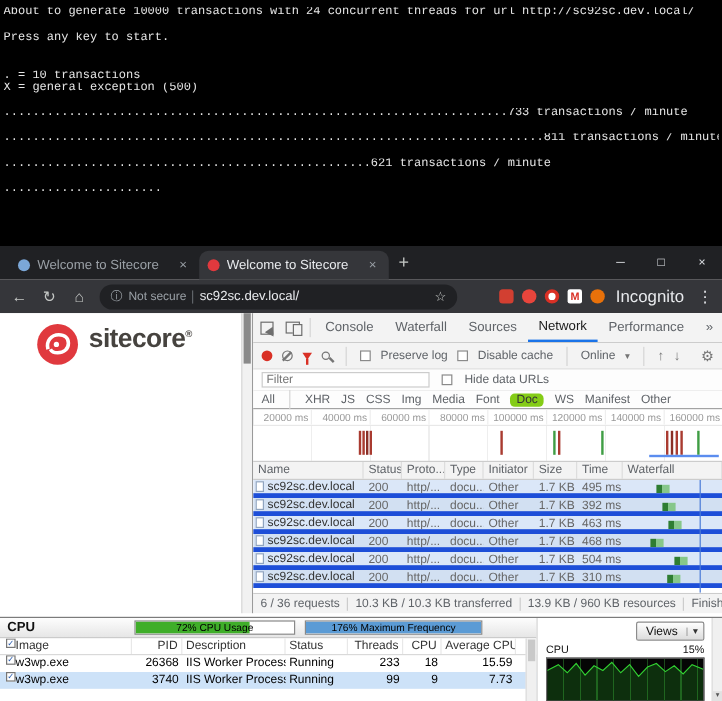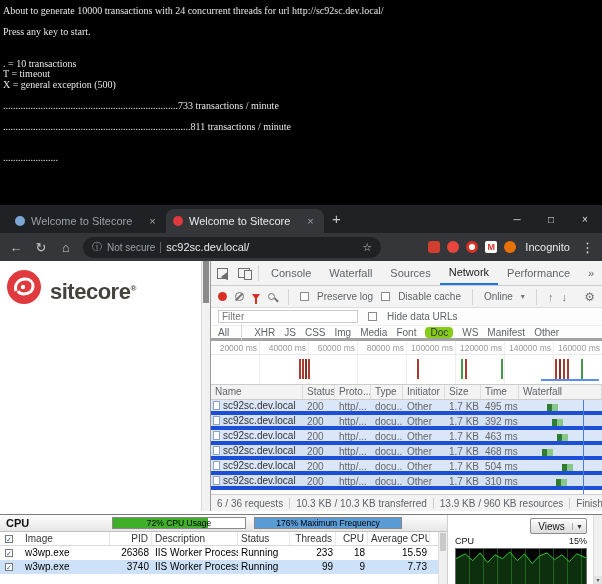--- a/index.html
+++ b/index.html
@@ -1,21 +1,21 @@
 <!DOCTYPE html>
 <html><head>
 <meta charset="utf-8">
 <style>
   *{margin:0;padding:0;box-sizing:border-box}
   html,body{width:602px;height:584px;background:#fff;font-family:"Liberation Sans",sans-serif;overflow:hidden}
   .screen{position:absolute;left:0;top:0;width:602px;height:584px;background:#fff}
 
   
   .terminal{position:absolute;left:0;top:0;width:602px;height:205px;background:#000;padding:6px 3px;overflow:hidden}
-  .t-line{height:10.5px;line-height:10.5px;font-family:Liberation Serif, serif;font-size:10px;color:#e6e6e6;white-space:pre;overflow:hidden}
+  .t-line{height:10.5px;line-height:10.5px;font-family:Liberation Mono, monospace;font-size:10px;color:#e6e6e6;white-space:pre;overflow:hidden}
 
   
   .browser{position:absolute;left:0;top:205px;width:602px;height:306px}
   .tabstrip{height:28px;background:#202124;display:flex;align-items:flex-end;padding-left:8px;position:relative}
   .tab{width:158px;height:24px;display:flex;align-items:center;padding:0 7px;gap:6px;border-radius:8px 8px 0 0;font-size:11px;color:#9aa0a6;overflow:hidden}
   .tab.active{background:#35363a;color:#e8eaed}
   .favicon{width:10px;height:10px;border-radius:50%;flex:none}
   .favicon.gray{background:#7ba7d7}
   .favicon.red{background:#e0393e}
   .tab-title{flex:1;white-space:nowrap;overflow:hidden}
@@ -30,26 +30,26 @@
   .omnibox .url{color:#e8eaed;font-size:11px;flex:1;white-space:nowrap;overflow:hidden}
   .sec-divider{width:1px;height:11px;background:#5f6368;flex:none}
   .star{color:#c4c7c5;font-size:11px;flex:none}
   .ext-row{display:flex;gap:7px;align-items:center;margin-left:auto}
   .ext{width:12px;height:12px;flex:none}
   .ext1{background:#d23f31;border-radius:3px}
   .ext2{background:#e8453c;border-radius:50%}
   .ext3{background:#fff;border:3px solid #d93025;border-radius:50%}
   .ext4{background:#fff;border-radius:2px;color:#d93025;font-size:9px;font-weight:bold;text-align:center;line-height:12px}
   .ext5{background:#e8710a;border-radius:50%}
-  .incognito{color:#e8eaed;font-size:11px}
+  .incognito{color:#e8eaed;font-size:14px}
   .kebab{color:#e8eaed;font-size:13px;margin-left:2px}
 
   .bcontent{position:relative;height:250px;display:flex}
   .page{width:210px;position:relative;background:#fff;flex:none}
-  .logo{position:absolute;left:6px;top:8px;display:flex;align-items:flex-end;gap:8px}
+  .logo{position:absolute;left:30px;top:8px;display:flex;align-items:flex-start;gap:8px}
   .logo-text{font-size:22px;font-weight:bold;color:#46433f;letter-spacing:-.5px}
   .reg{font-size:8px;color:#46433f;vertical-align:super}
   .page-scroll{position:absolute;right:0;top:0;width:9px;height:100%;background:#f1f1f1;border-left:1px solid #d8d8d8}
   .page-scroll .thumb{position:absolute;top:0;left:1px;width:6px;height:42px;background:#8a8a8a}
 
   
   .devtools{width:392px;background:#fff;border-left:1px solid #9a9a9a;display:flex;flex-direction:column;font-size:10px;color:#5f6368}
   .dt-tabs{height:25px;background:#f3f3f3;border-bottom:1px solid #ccc;display:flex;align-items:center;flex:none}
   .dt-itool{width:22px;height:24px;display:flex;align-items:center;justify-content:center;flex:none}
   .icon-inspect{width:11px;height:11px;border:1px solid #6e6e6e;position:relative}
@@ -69,21 +69,21 @@
   .icon-search{width:7px;height:7px;border:1.5px solid #757575;border-radius:50%;position:relative;flex:none;margin-right:2px}
   .icon-search::after{content:"";position:absolute;left:5px;top:5px;width:5px;height:1.5px;background:#757575;transform:rotate(45deg)}
   .chk{width:9px;height:9px;border:1px solid #8a8a8a;background:#fff;flex:none}
   .lbl{font-size:10px;color:#5f6368;white-space:nowrap}
   .dd{font-size:8px;color:#757575}
   .arr{font-size:11px;color:#757575}
   .icon-gear{margin-left:auto;color:#757575;font-size:12px}
 
   .dt-filterrow{height:18px;display:flex;align-items:center;padding:0 7px;gap:10px;border-bottom:1px solid #eee;background:#fdfdfd;flex:none}
   .filter-input{width:140px;height:13px;border:1px solid #ccc;font-size:10px;padding:0 3px;color:#333;font-family:"Liberation Sans",sans-serif}
-  .dt-pills{height:15px;display:flex;align-items:center;padding:0 7px;gap:9px;border-bottom:3px solid #a3a3a3;background:#fdfdfd;flex:none;font-size:10px}
+  .dt-pills{height:15px;display:flex;align-items:center;padding:0 7px;gap:9px;border-bottom:1px solid #a3a3a3;background:#fdfdfd;flex:none;font-size:10px}
   .pill{white-space:nowrap}
   .pill.active{background:#84cc16;border-radius:4px;padding:0 5px;color:#333}
 
   .dt-ruler{height:14px;display:grid;grid-template-columns:repeat(8,49px);border-bottom:1px solid #e8e8e8;flex:none;overflow:hidden}
   .dt-ruler span{font-size:8.5px;color:#999;text-align:right;padding-right:2px;line-height:14px;border-right:1px solid #eee;white-space:nowrap;overflow:hidden}
   .dt-overview{height:30px;position:relative;border-bottom:1px solid #ccc;flex:none;background:repeating-linear-gradient(to right,#fff 0 48px,#eee 48px 49px)}
   .ov-bar{position:absolute;top:4px;width:2px;height:20px}
   .ov-blue{position:absolute;height:2px;bottom:3px;background:#5b8def}
 
   .dt-grid{display:grid;grid-template-columns:92px 32px 36px 32px 42px 36px 38px 1fr}
@@ -115,21 +115,21 @@
   .bar-fill.green{background:#3fae29}
   .bar-fill.blue{background:#5b9bd5}
   .bar-label{position:absolute;inset:0;font-size:8.5px;line-height:10px;text-align:center;color:#000;white-space:nowrap}
   .rm-grid{display:grid;grid-template-columns:108px 42px 86px 52px 46px 32px 62px;padding-left:2px}
   .rm-thead{height:14px;border-bottom:1px solid #d9d9d9;background:#fff}
   .rm-thead .c{padding:0 3px;line-height:13px;font-size:10px;color:#333;border-right:1px solid #e8e8e8;overflow:hidden;white-space:nowrap}
   .rm-row{height:14px}
   .rm-row.selected{background:#cde2f8}
   .rm-row .c{padding:0 3px;line-height:14px;font-size:10px;color:#000;overflow:hidden;white-space:nowrap}
   .num{text-align:right}
-  .imgcell{display:flex;align-items:center;gap:12px}
+  .imgcell{display:flex;align-items:flex-start;gap:0}
   .chk2{width:8px;height:8px;border:1px solid #777;background:#fff;font-size:7px;line-height:7px;color:#2a5db0;text-align:center;flex:none}
   .rm-midscroll{position:absolute;right:0;top:17px;bottom:0;width:9px;background:#f0f0f0;border-left:1px solid #dcdcdc}
   .rm-midscroll .thumb{position:absolute;top:1px;left:1px;width:6px;height:18px;background:#c9c9c9}
   .rm-right{position:absolute;left:449px;top:0;right:9px;bottom:0;background:#fff}
   .views-btn{position:absolute;top:3px;right:6px;width:57px;height:16px;background:linear-gradient(#fefefe,#dcdcdc);border:1px solid #8c8c8c;border-radius:2px;font-size:10px;color:#111;display:flex;align-items:center}
   .views-btn .vlabel{flex:1;text-align:center}
   .views-btn .varrow{width:14px;border-left:1px solid #a9a9a9;text-align:center;font-size:7px;color:#333}
   .graph-head{position:absolute;top:21px;left:6px;right:6px;height:12px;display:flex;justify-content:space-between;font-size:9px;color:#111}
   .graph{position:absolute;top:33px;left:6px;right:6px;bottom:0;background:#050505;border:1px solid #6b6b6b;border-bottom:none;overflow:hidden}
   .graph-grid{position:absolute;inset:0;background:repeating-linear-gradient(to right,transparent 0 13px,#1c4a1c 13px 14px)}
@@ -142,27 +142,27 @@
 
 <div class="screen">
 
   <section class="terminal">
     <div class="t-line">About to generate 10000 transactions with 24 concurrent threads for url http://sc92sc.dev.local/</div>
     <div class="t-line"></div>
     <div class="t-line">Press any key to start.</div>
     <div class="t-line"></div>
     <div class="t-line"></div>
     <div class="t-line">. = 10 transactions</div>
-    <div class="t-line">T = timeout</div>
     <div class="t-line">X = general exception (500)</div>
     <div class="t-line"></div>
     <div class="t-line">......................................................................733 transactions / minute</div>
     <div class="t-line"></div>
     <div class="t-line">...........................................................................811 transactions / minute</div>
     <div class="t-line"></div>
+    <div class="t-line">...................................................621 transactions / minute</div>
     <div class="t-line"></div>
     <div class="t-line">......................</div>
   </section>
 
   <section class="browser">
 
     <div class="tabstrip">
       <div class="tab">
         <span class="favicon gray"></span>
         <span class="tab-title">Welcome to Sitecore</span>

